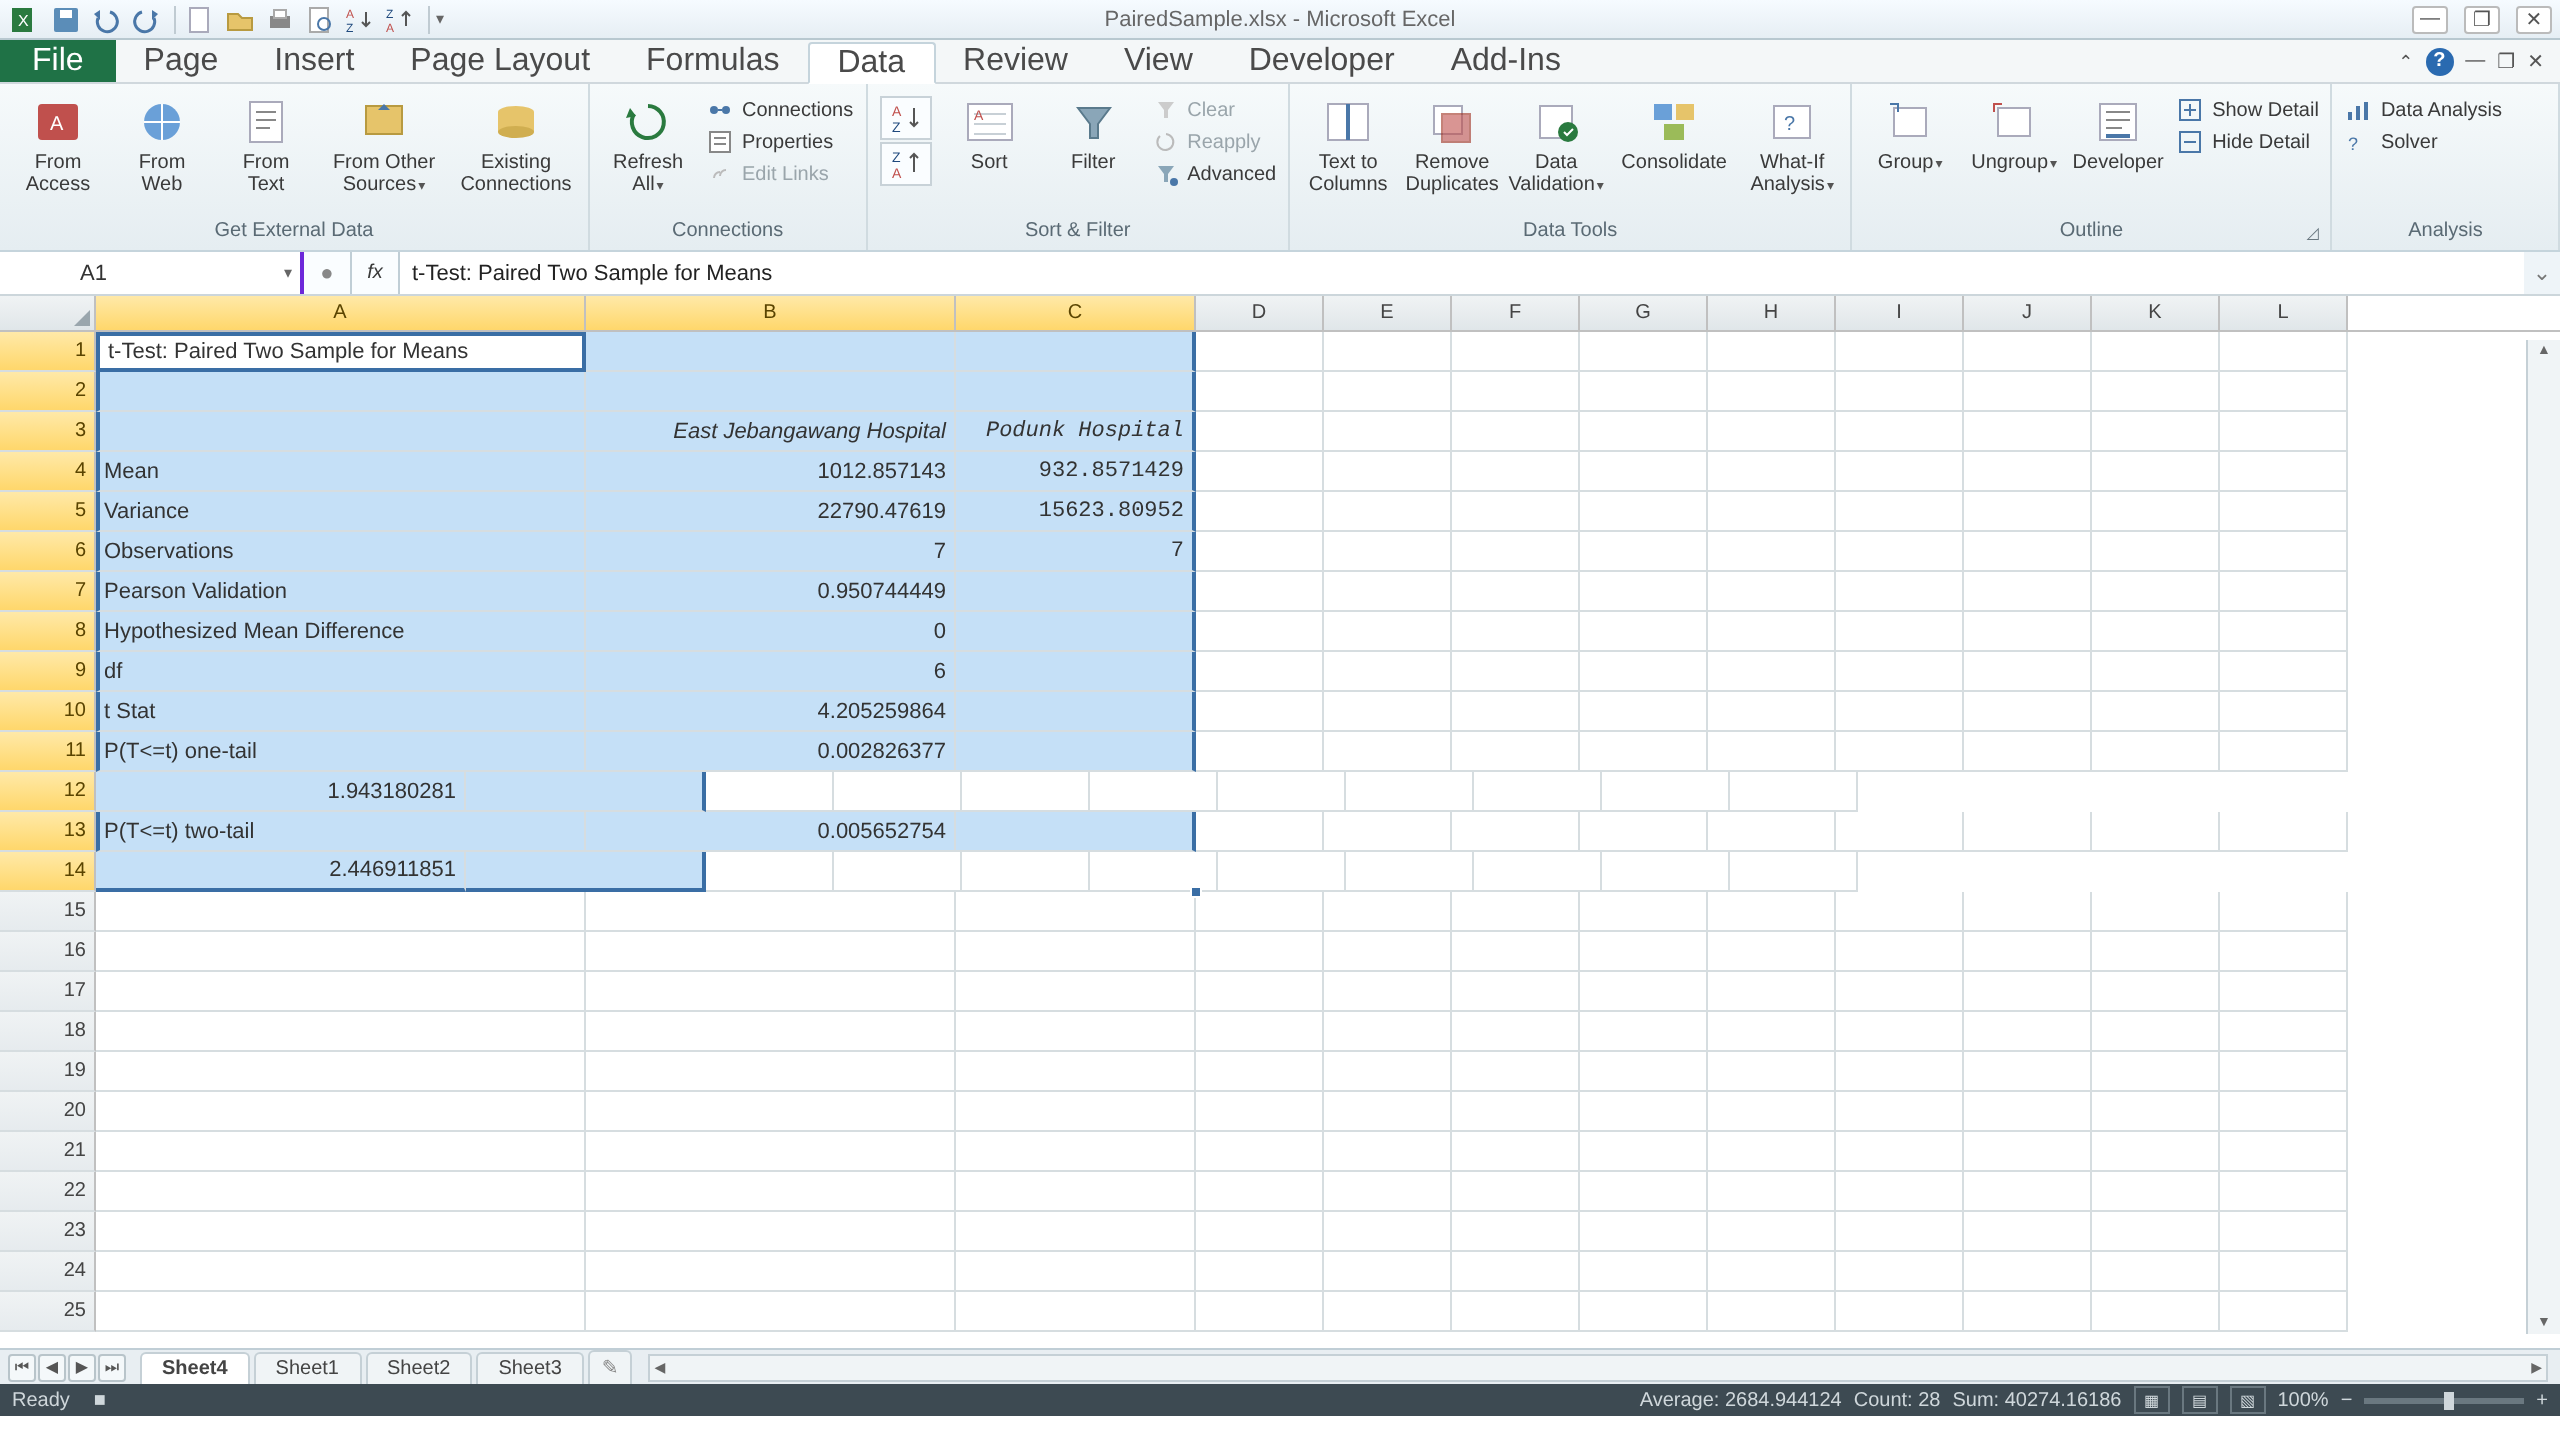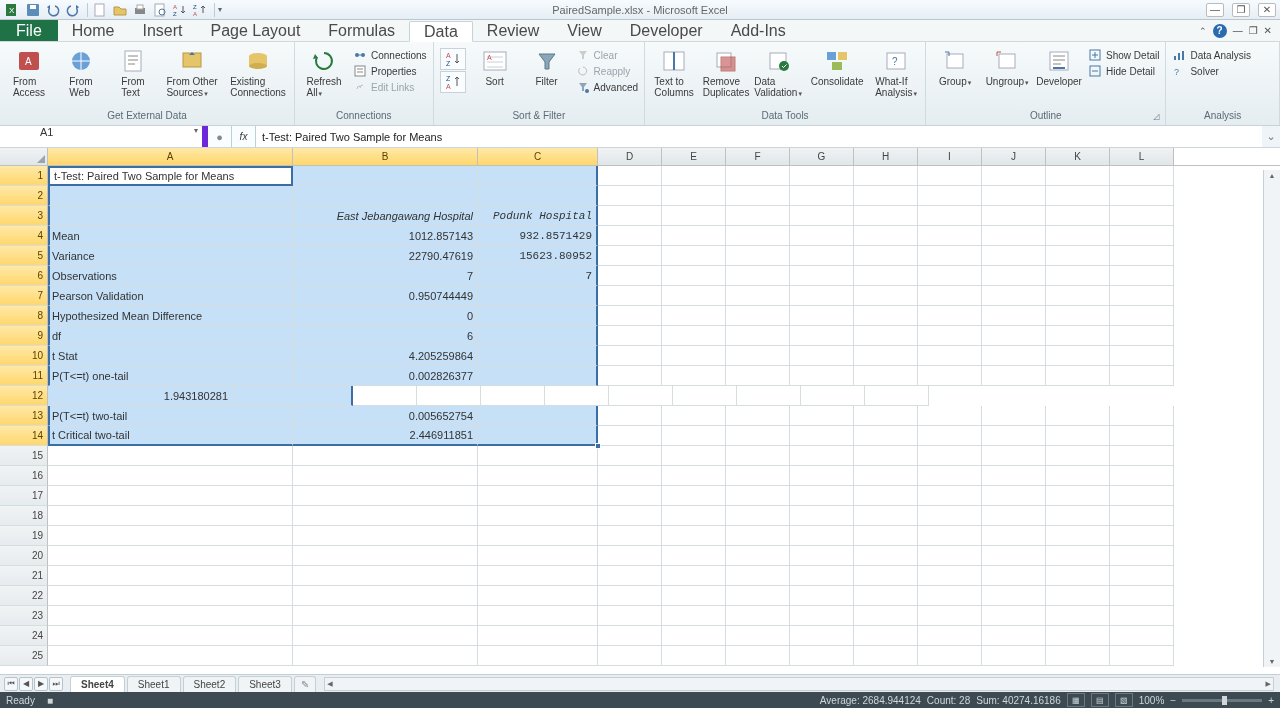--- a/index.html
+++ b/index.html
@@ -23,30 +23,30 @@
 
 
 .ribbon { height:84px; background:linear-gradient(#f6fafb,#e5edf1); border-bottom:1px solid #c5d4dc; display:flex; font-size:11px; }
 .group { border-right:1px solid #d0dbe0; padding:2px 6px 0 6px; display:flex; flex-direction:column; }
 .group-body { flex:1; display:flex; align-items:flex-start; gap:6px; }
 .group-label { text-align:center; color:#5a6a74; font-size:10px; padding:2px 0 4px 0; position:relative; }
 .group-label.dialog::after { content:"◿"; position:absolute; right:0; bottom:4px; font-size:8px; color:#6a7880; }
 .big-btn { display:flex; flex-direction:column; align-items:center; justify-content:flex-start; width:46px; padding-top:4px; cursor:pointer; }
 .big-btn.wide { width:60px; }
 .big-btn .icon { width:28px; height:26px; margin-bottom:2px; }
-.big-btn .lbl { text-align:left; line-height:11px; font-size:10px; color:#3a3a3a; }
+.big-btn .lbl { text-align:center; line-height:11px; font-size:10px; color:#3a3a3a; }
 .mini-list { display:flex; flex-direction:column; gap:2px; padding-top:4px; }
 .mini-item { display:flex; align-items:center; gap:4px; font-size:10px; color:#3a3a3a; cursor:pointer; white-space:nowrap; }
 .mini-item .mi-icon { width:14px; height:14px; }
 .mini-item.disabled { color:#9aa5ab; }
 .dd-arrow { font-size:7px; color:#555; margin-left:1px; }
 
 
 .fx-row { height:22px; background:#eef4f8; border-bottom:1px solid #ccd6db; display:flex; align-items:stretch; }
-.name-box { width:208px; border-right:6px solid #6d28d9; display:flex; align-items:flex-start; padding:0 6px 0 40px; background:#fff; position:relative; }
+.name-box { width:152px; border-right:2px solid #6d28d9; display:flex; align-items:center; padding:0 6px 0 40px; background:#fff; position:relative; }
 .name-box::after { content:"▾"; position:absolute; right:4px; font-size:8px; color:#666; }
 .fx-btn { width:24px; border-right:1px solid #c0ced6; display:flex; align-items:center; justify-content:center; background:#fafdff; font-style:italic; color:#3a3a3a; }
 .fx-btn::before { content:"fx"; font-size:10px; }
 .formula-input { flex:1; display:flex; align-items:center; padding:0 6px; background:#fff; color:#222; }
 .fx-expand { width:18px; display:flex; align-items:center; justify-content:center; color:#777; }
 
 
 .colhdr-row { display:flex; height:18px; border-bottom:1px solid #c0c0c0; }
 .corner { width:48px; background:linear-gradient(#f0f3f4,#e0e6e9); border-right:1px solid #c0c0c0; position:relative; }
 .corner::after { content:""; position:absolute; right:2px; bottom:2px; width:0; height:0; border-left:8px solid transparent; border-bottom:8px solid #9aa6ad; }
@@ -164,21 +164,21 @@
   <div class="title-text">PairedSample.xlsx - Microsoft Excel</div>
   <div class="win-ctrls">
     <span>—</span>
     <span>❐</span>
     <span>✕</span>
   </div>
 </div>
 
 <div class="ribbon-tabs">
   <div class="ribbon-tab file">File</div>
-  <div class="ribbon-tab">Home</div>
+  <div class="ribbon-tab">Page</div>
   <div class="ribbon-tab">Insert</div>
   <div class="ribbon-tab">Page Layout</div>
   <div class="ribbon-tab">Formulas</div>
   <div class="ribbon-tab active">Data</div>
   <div class="ribbon-tab">Review</div>
   <div class="ribbon-tab">View</div>
   <div class="ribbon-tab">Developer</div>
   <div class="ribbon-tab">Add-Ins</div>
   <div class="ribbon-right">
     <span style="font-size:9px;color:#555;">⌃</span>
@@ -680,21 +680,20 @@
         <div class="cell col-std"></div>
         <div class="cell col-std"></div>
         <div class="cell col-std"></div>
         <div class="cell col-std"></div>
         <div class="cell col-std"></div>
         <div class="cell col-std"></div>
         <div class="cell col-std"></div>
         <div class="cell col-std"></div>
       </div>
       <div class="cell-row">
-        <div class="cell col-a sel sel-border sel-bborder">t Critical two-tail</div>
         <div class="cell col-b sel sel-bborder r">2.446911851</div>
         <div class="cell col-c sel sel-rborder sel-bborder r"></div>
         <div class="cell col-std"></div>
         <div class="cell col-std"></div>
         <div class="cell col-std"></div>
         <div class="cell col-std"></div>
         <div class="cell col-std"></div>
         <div class="cell col-std"></div>
         <div class="cell col-std"></div>
         <div class="cell col-std"></div>

